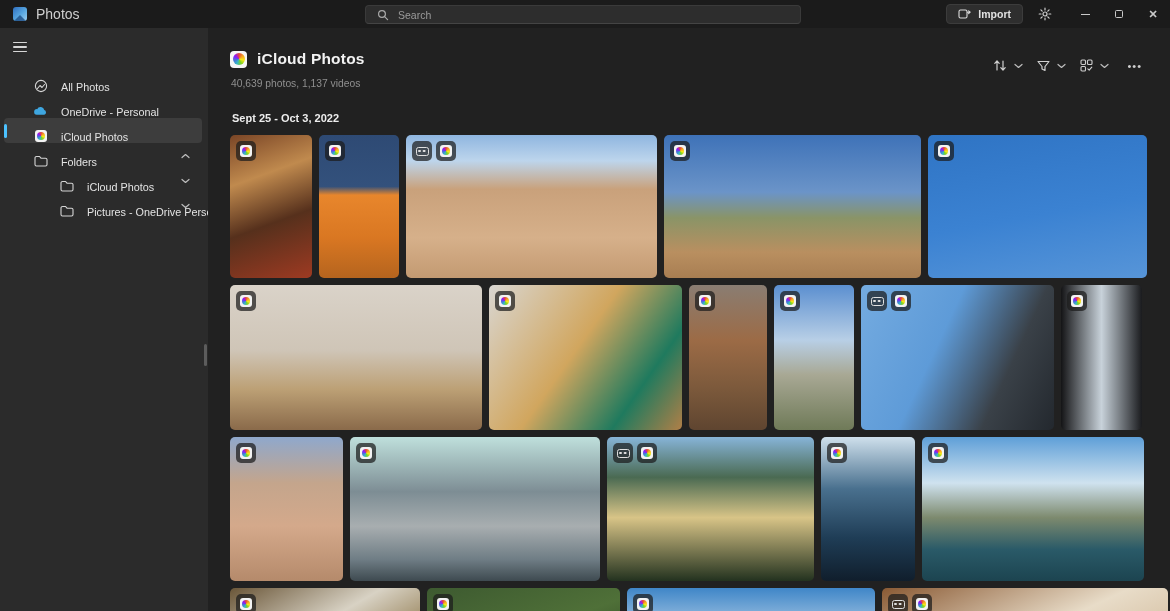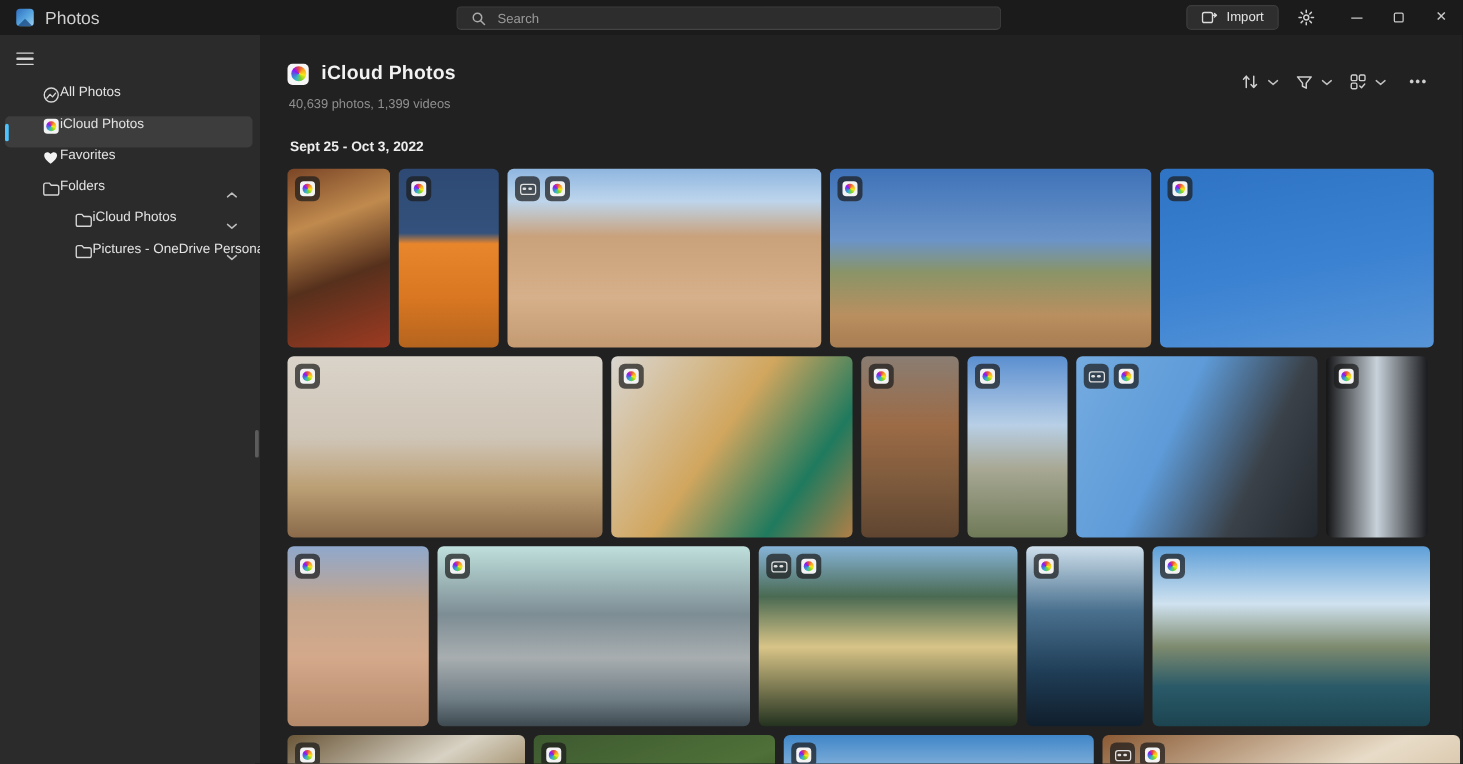--- a/index.html
+++ b/index.html
@@ -13,37 +13,37 @@
   .app-id { display:flex; align-items:center; gap:9px; padding-left:13px; }
   .app-logo { width:14px; height:14px; border-radius:3px;
     background:linear-gradient(135deg,#2f6fc0 0%,#58a7e0 55%,#9fd0ef 100%); position:relative; overflow:hidden; }
   .app-logo::after { content:''; position:absolute; bottom:0; left:1px; width:0; height:0;
     border-left:6px solid transparent; border-right:6px solid transparent; border-bottom:6px solid #1d4d86; opacity:.8; }
   .app-title { font-size:14px; color:#cfcfcf; }
   .searchbox { position:absolute; left:365px; top:5px; width:436px; height:19px; background:#2d2d2d;
     border:1px solid #3a3a3a; border-bottom-color:#444; border-radius:4px; display:flex; align-items:center;
     gap:8px; padding:0 9px; }
   .searchbox .ph { font-size:10.5px; color:#9b9b9b; }
-  .tb-right { position:absolute; right:0; top:0; height:28px; display:flex; align-items:center; }
+  .tb-right { position:absolute; right:0; top:0; height:28px; display:flex; align-items:center;font-weight:bold; }
   .import-btn { display:flex; align-items:center; gap:7px; height:20px; padding:0 11px; background:#2e2e2e;
     border:1px solid #3c3c3c; border-radius:4px; font-size:10.5px; color:#e2e2e2; cursor:default; }
   .gear-btn { margin:0 16px 0 15px; display:flex; align-items:center; }
   .win-btn { width:34px; height:28px; display:flex; align-items:center; justify-content:center; color:#c9c9c9; }
   .win-btn .dash { display:block; width:9px; height:1px; background:#c9c9c9; }
   .win-btn .sq { display:block; width:8px; height:8px; border:1px solid #c9c9c9; border-radius:1.5px; }
   .win-btn .x { font-size:11px; line-height:1; }
 
   
   .sidebar { position:absolute; top:28px; left:0; width:208px; bottom:0; background:#2b2b2b; }
   .hamburger { margin:8px 0 10px 13px; width:26px; height:22px; display:flex; flex-direction:column;
     justify-content:center; gap:3px; }
   .hamburger i { display:block; width:14px; height:1.6px; background:#d6d6d6; border-radius:1px; }
   .nav { display:flex; flex-direction:column; }
   .nav-item { position:relative; height:25px; margin:0 6px 0 4px; border-radius:4px; display:flex;
-    align-items:flex-start; padding-left:29px; gap:0; cursor:default; }
+    align-items:flex-end; padding-left:29px; gap:13px; cursor:default; }
   .nav-item.indent { padding-left:55px; }
   .nav-item.selected { background:#3d3d3d; }
   .nav-item.selected::before { content:''; position:absolute; left:0; top:50%; transform:translateY(-50%);
     width:3px; height:14px; border-radius:2px; background:#4cc2ff; }
   .nav-label { font-size:10.8px; color:#e3e3e3; white-space:nowrap; }
   .nav-chevron { position:absolute; right:12px; top:50%; transform:translateY(-50%); display:flex; }
   .icon16 { width:15px; height:15px; display:flex; align-items:center; justify-content:center; flex:0 0 auto; }
   .sb-scroll { position:absolute; right:1px; top:316px; width:3px; height:22px; background:#5c5c5c; border-radius:2px; }
 
   
@@ -134,39 +134,39 @@
       <div class="nav-item">
         <span class="icon16">
           <svg width="14" height="14" viewBox="0 0 14 14">
               <circle cx="7" cy="7" r="5.6" fill="none" stroke="#d6d6d6" stroke-width="1.1"></circle>
               <path d="M3.5 9.5 L6 6.5 L8 8.5 L10.5 5.5" fill="none" stroke="#d6d6d6" stroke-width="1.1" stroke-linecap="round" stroke-linejoin="round"></path>
             </svg>
         </span>
         <span class="nav-label">All Photos</span>
       </div>
 
+      <div class="nav-item">
+        <span class="icon16">
+          <svg width="16" height="12" viewBox="0 0 16 12">
+              <path d="M4 10 a3 3 0 0 1 .4-6 a4 4 0 0 1 7.6 1 a2.6 2.6 0 0 1 0 5 Z" fill="#3ea6e0"></path>
+            </svg>
+        </span>
+        <span class="nav-label">OneDrive - Personal</span>
+      </div>
 
 
       <div class="nav-item selected">
         <span class="icon16">
           <span class="icloud-mini">
               <i></i>
             </span>
         </span>
         <span class="nav-label">iCloud Photos</span>
       </div>
 
-      <div class="nav-item">
-        <span class="icon16">
-          <svg width="13" height="12" viewBox="0 0 13 12">
-              <path d="M6.5 11 C2 7.5 0.8 5.2 1.6 3.2 C2.3 1.5 4.7 1 6.5 3.1 C8.3 1 10.7 1.5 11.4 3.2 C12.2 5.2 11 7.5 6.5 11 Z" fill="#f2f2f2"></path>
-            </svg>
-        </span>
-        <span class="nav-label">Favorites</span>
-      </div>
 
       <div class="nav-item">
         <span class="icon16">
           <svg width="14" height="12" viewBox="0 0 14 12">
               <path d="M1 3 a1.5 1.5 0 0 1 1.5-1.5 h3 l1.5 1.7 h4.5 a1.5 1.5 0 0 1 1.5 1.5 v4.8 a1.5 1.5 0 0 1 -1.5 1.5 h-9 a1.5 1.5 0 0 1 -1.5 -1.5 Z" fill="none" stroke="#d6d6d6" stroke-width="1.1"></path>
             </svg>
         </span>
         <span class="nav-label">Folders</span>
         <span class="nav-chevron">
           <svg width="9" height="6" viewBox="0 0 9 6">
@@ -208,21 +208,21 @@
     <span class="sb-scroll"></span>
   </div>
 
   <div class="content">
     <div class="main-header">
       <span class="icloud-app">
           <i></i>
         </span>
       <span class="page-title">iCloud Photos</span>
     </div>
-    <div class="subtitle">40,639 photos, 1,399 videos</div>
+    <div class="subtitle">40,639 photos, 1,137 videos</div>
 
     <div class="toolbar">
       <span class="tool-group">
         <svg width="14" height="13" viewBox="0 0 14 13">
             <path d="M4 2 L4 11 M4 2 L1.8 4.4 M4 2 L6.2 4.4" fill="none" stroke="#cfcfcf" stroke-width="1.2" stroke-linecap="round" stroke-linejoin="round"></path>
             <path d="M10 11 L10 2 M10 11 L7.8 8.6 M10 11 L12.2 8.6" fill="none" stroke="#cfcfcf" stroke-width="1.2" stroke-linecap="round" stroke-linejoin="round"></path>
           </svg>
         <svg width="9" height="6" viewBox="0 0 9 6">
             <path d="M1 1.5 L4.5 4.5 L8 1.5" fill="none" stroke="#bdbdbd" stroke-width="1.2" stroke-linecap="round" stroke-linejoin="round"></path>
           </svg>

